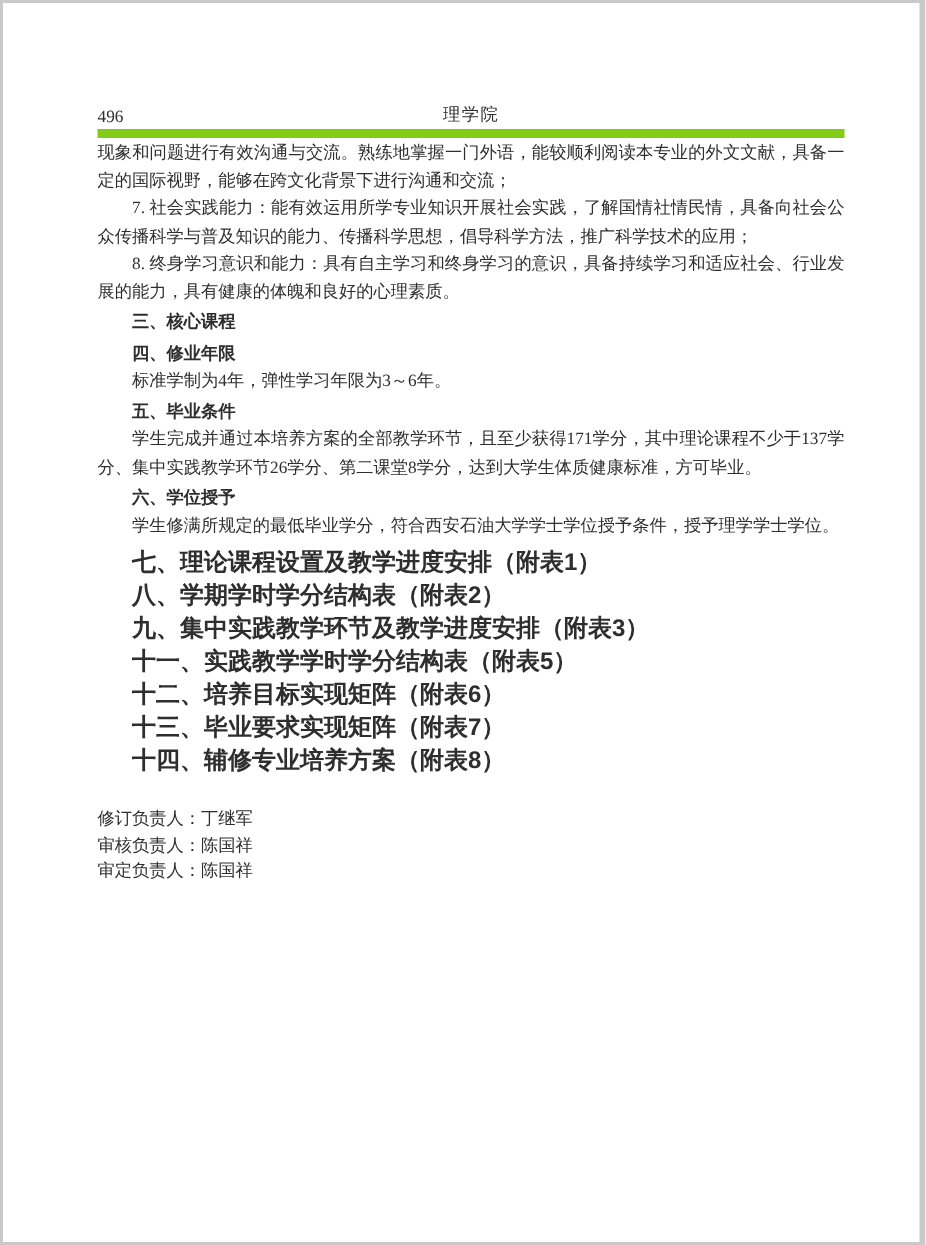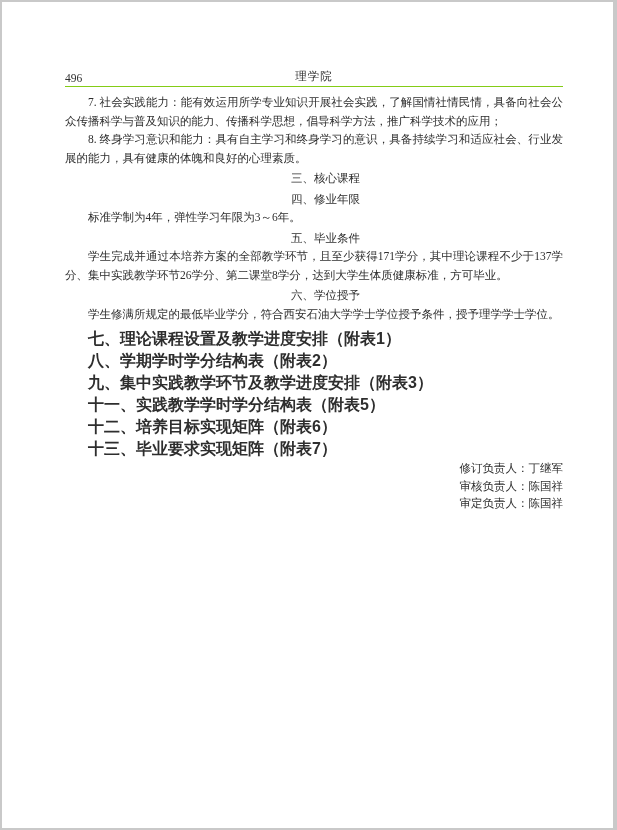--- a/index.html
+++ b/index.html
@@ -18,21 +18,21 @@
     overflow: hidden;
     font-family: "Liberation Serif", "DejaVu Serif", serif;
     color: #2e2e2e;
   }
   .header {
     position: absolute;
     top: 64px;
     left: 63px;
     width: 498px;
     height: 20px;
-    border-bottom: 1px solid #84cc16;
+    border-bottom: 6px solid #84cc16;
     font-size: 11.5px;
   }
   .page-num {
     position: absolute;
     left: 0;
     bottom: 2px;
   }
   .header-title {
     position: absolute;
     left: 50%;
@@ -52,57 +52,58 @@
   p.body-par {
     margin: 0;
     text-indent: 23px;
   }
   p.no-indent {
     text-indent: 0;
   }
   .sec-heading {
     margin: 2px 0 0 0;
     font-family: "Liberation Sans", "DejaVu Sans", sans-serif;
-    font-weight: normal;
+    font-weight: bold;
     font-size: 11.5px;
     line-height: 18.5px;
     text-indent: 23px;
-    text-align: center;
+    text-align: left;
   }
   .appendix {
     margin-top: 5px;
   }
   .appendix-item {
     font-family: "Liberation Sans", "DejaVu Sans", sans-serif;
     font-weight: bold;
     font-size: 16px;
     line-height: 22px;
     text-indent: 23px;
     text-align: left;
   }
   .signatures {
-    margin-top: 0;
-    text-align: right;
+    margin-top: 19px;
+    text-align: left;
   }
   .signature-line {
     line-height: 17.5px;
   }
 </style>
 </head>
 <body>
 
 <div class="page">
 
   <div class="header">
     <span class="page-num">496</span>
     <span class="header-title">理学院</span>
   </div>
 
   <div class="content">
 
+    <p class="body-par no-indent">现象和问题进行有效沟通与交流。熟练地掌握一门外语，能较顺利阅读本专业的外文文献，具备一定的国际视野，能够在跨文化背景下进行沟通和交流；</p>
     <p class="body-par">7. 社会实践能力：能有效运用所学专业知识开展社会实践，了解国情社情民情，具备向社会公众传播科学与普及知识的能力、传播科学思想，倡导科学方法，推广科学技术的应用；</p>
     <p class="body-par">8. 终身学习意识和能力：具有自主学习和终身学习的意识，具备持续学习和适应社会、行业发展的能力，具有健康的体魄和良好的心理素质。</p>
 
     <h3 class="sec-heading">三、核心课程</h3>
 
     <h3 class="sec-heading">四、修业年限</h3>
     <p class="body-par">标准学制为4年，弹性学习年限为3～6年。</p>
 
     <h3 class="sec-heading">五、毕业条件</h3>
     <p class="body-par">学生完成并通过本培养方案的全部教学环节，且至少获得171学分，其中理论课程不少于137学分、集中实践教学环节26学分、第二课堂8学分，达到大学生体质健康标准，方可毕业。</p>
@@ -110,20 +111,21 @@
     <h3 class="sec-heading">六、学位授予</h3>
     <p class="body-par">学生修满所规定的最低毕业学分，符合西安石油大学学士学位授予条件，授予理学学士学位。</p>
 
     <div class="appendix">
       <div class="appendix-item">七、理论课程设置及教学进度安排（附表1）</div>
       <div class="appendix-item">八、学期学时学分结构表（附表2）</div>
       <div class="appendix-item">九、集中实践教学环节及教学进度安排（附表3）</div>
       <div class="appendix-item">十一、实践教学学时学分结构表（附表5）</div>
       <div class="appendix-item">十二、培养目标实现矩阵（附表6）</div>
       <div class="appendix-item">十三、毕业要求实现矩阵（附表7）</div>
+      <div class="appendix-item">十四、辅修专业培养方案（附表8）</div>
     </div>
 
     <div class="signatures">
       <div class="signature-line">修订负责人：丁继军</div>
       <div class="signature-line">审核负责人：陈国祥</div>
       <div class="signature-line">审定负责人：陈国祥</div>
     </div>
 
   </div>
 </div>

